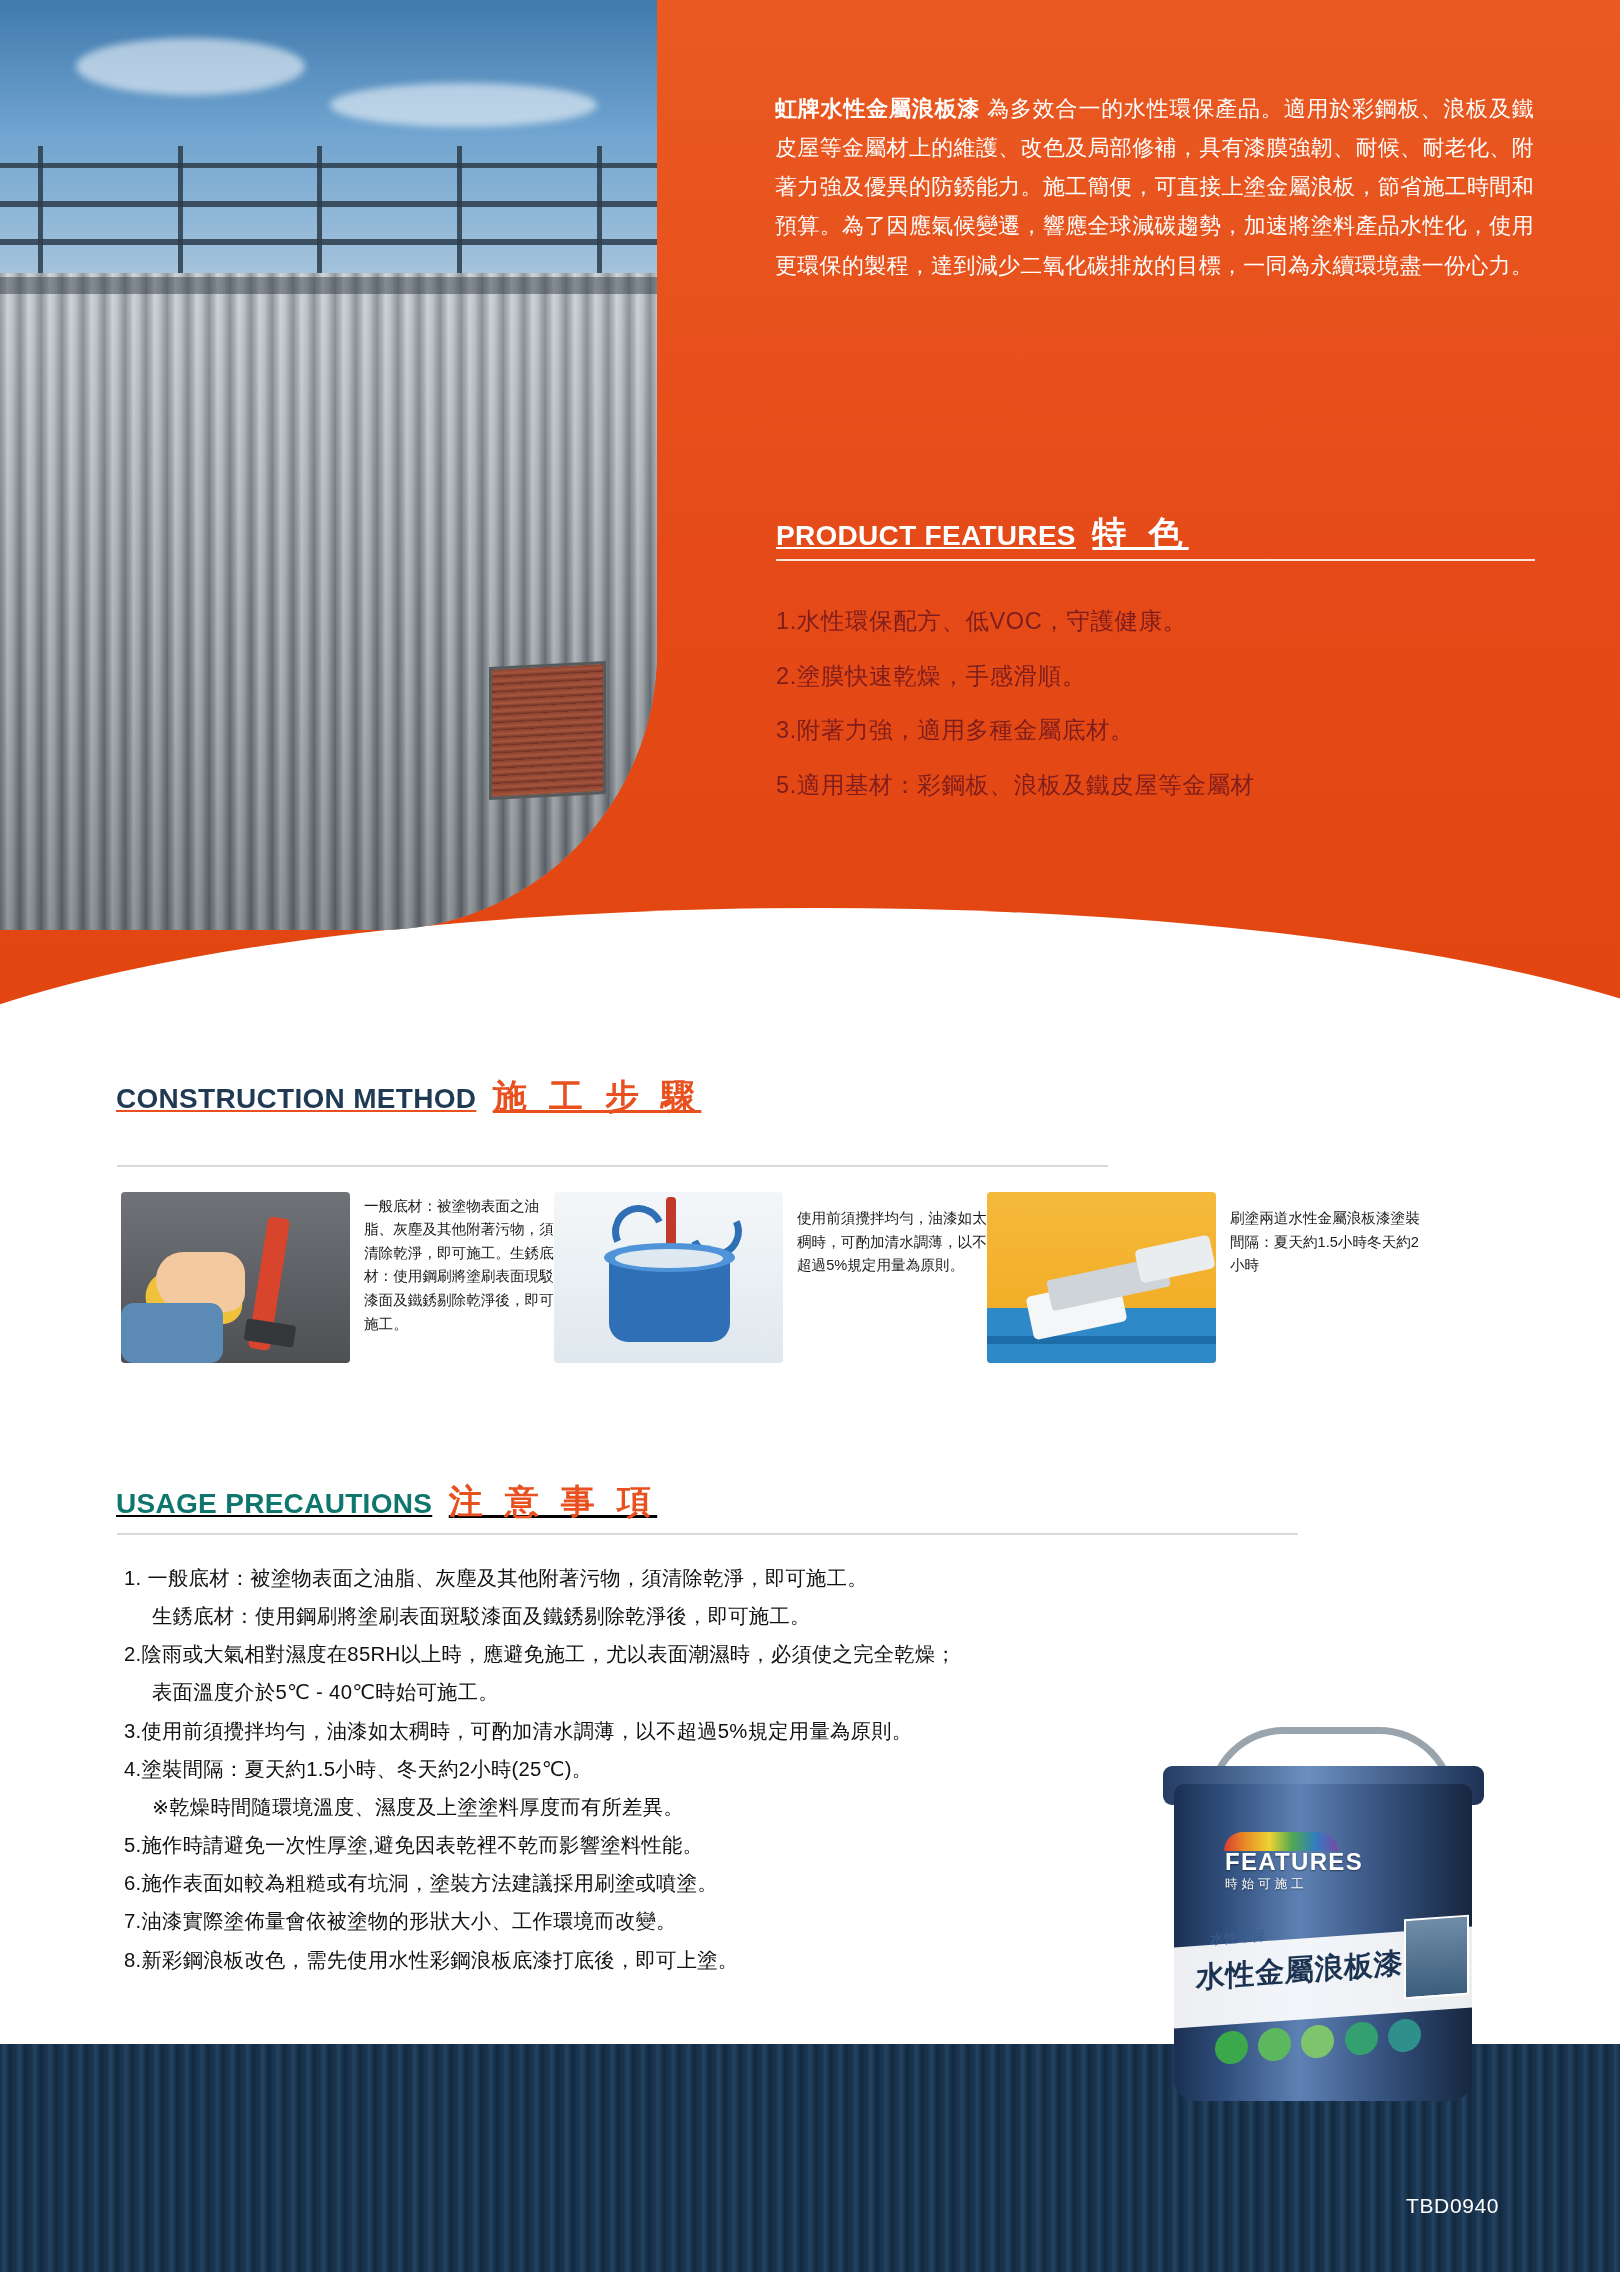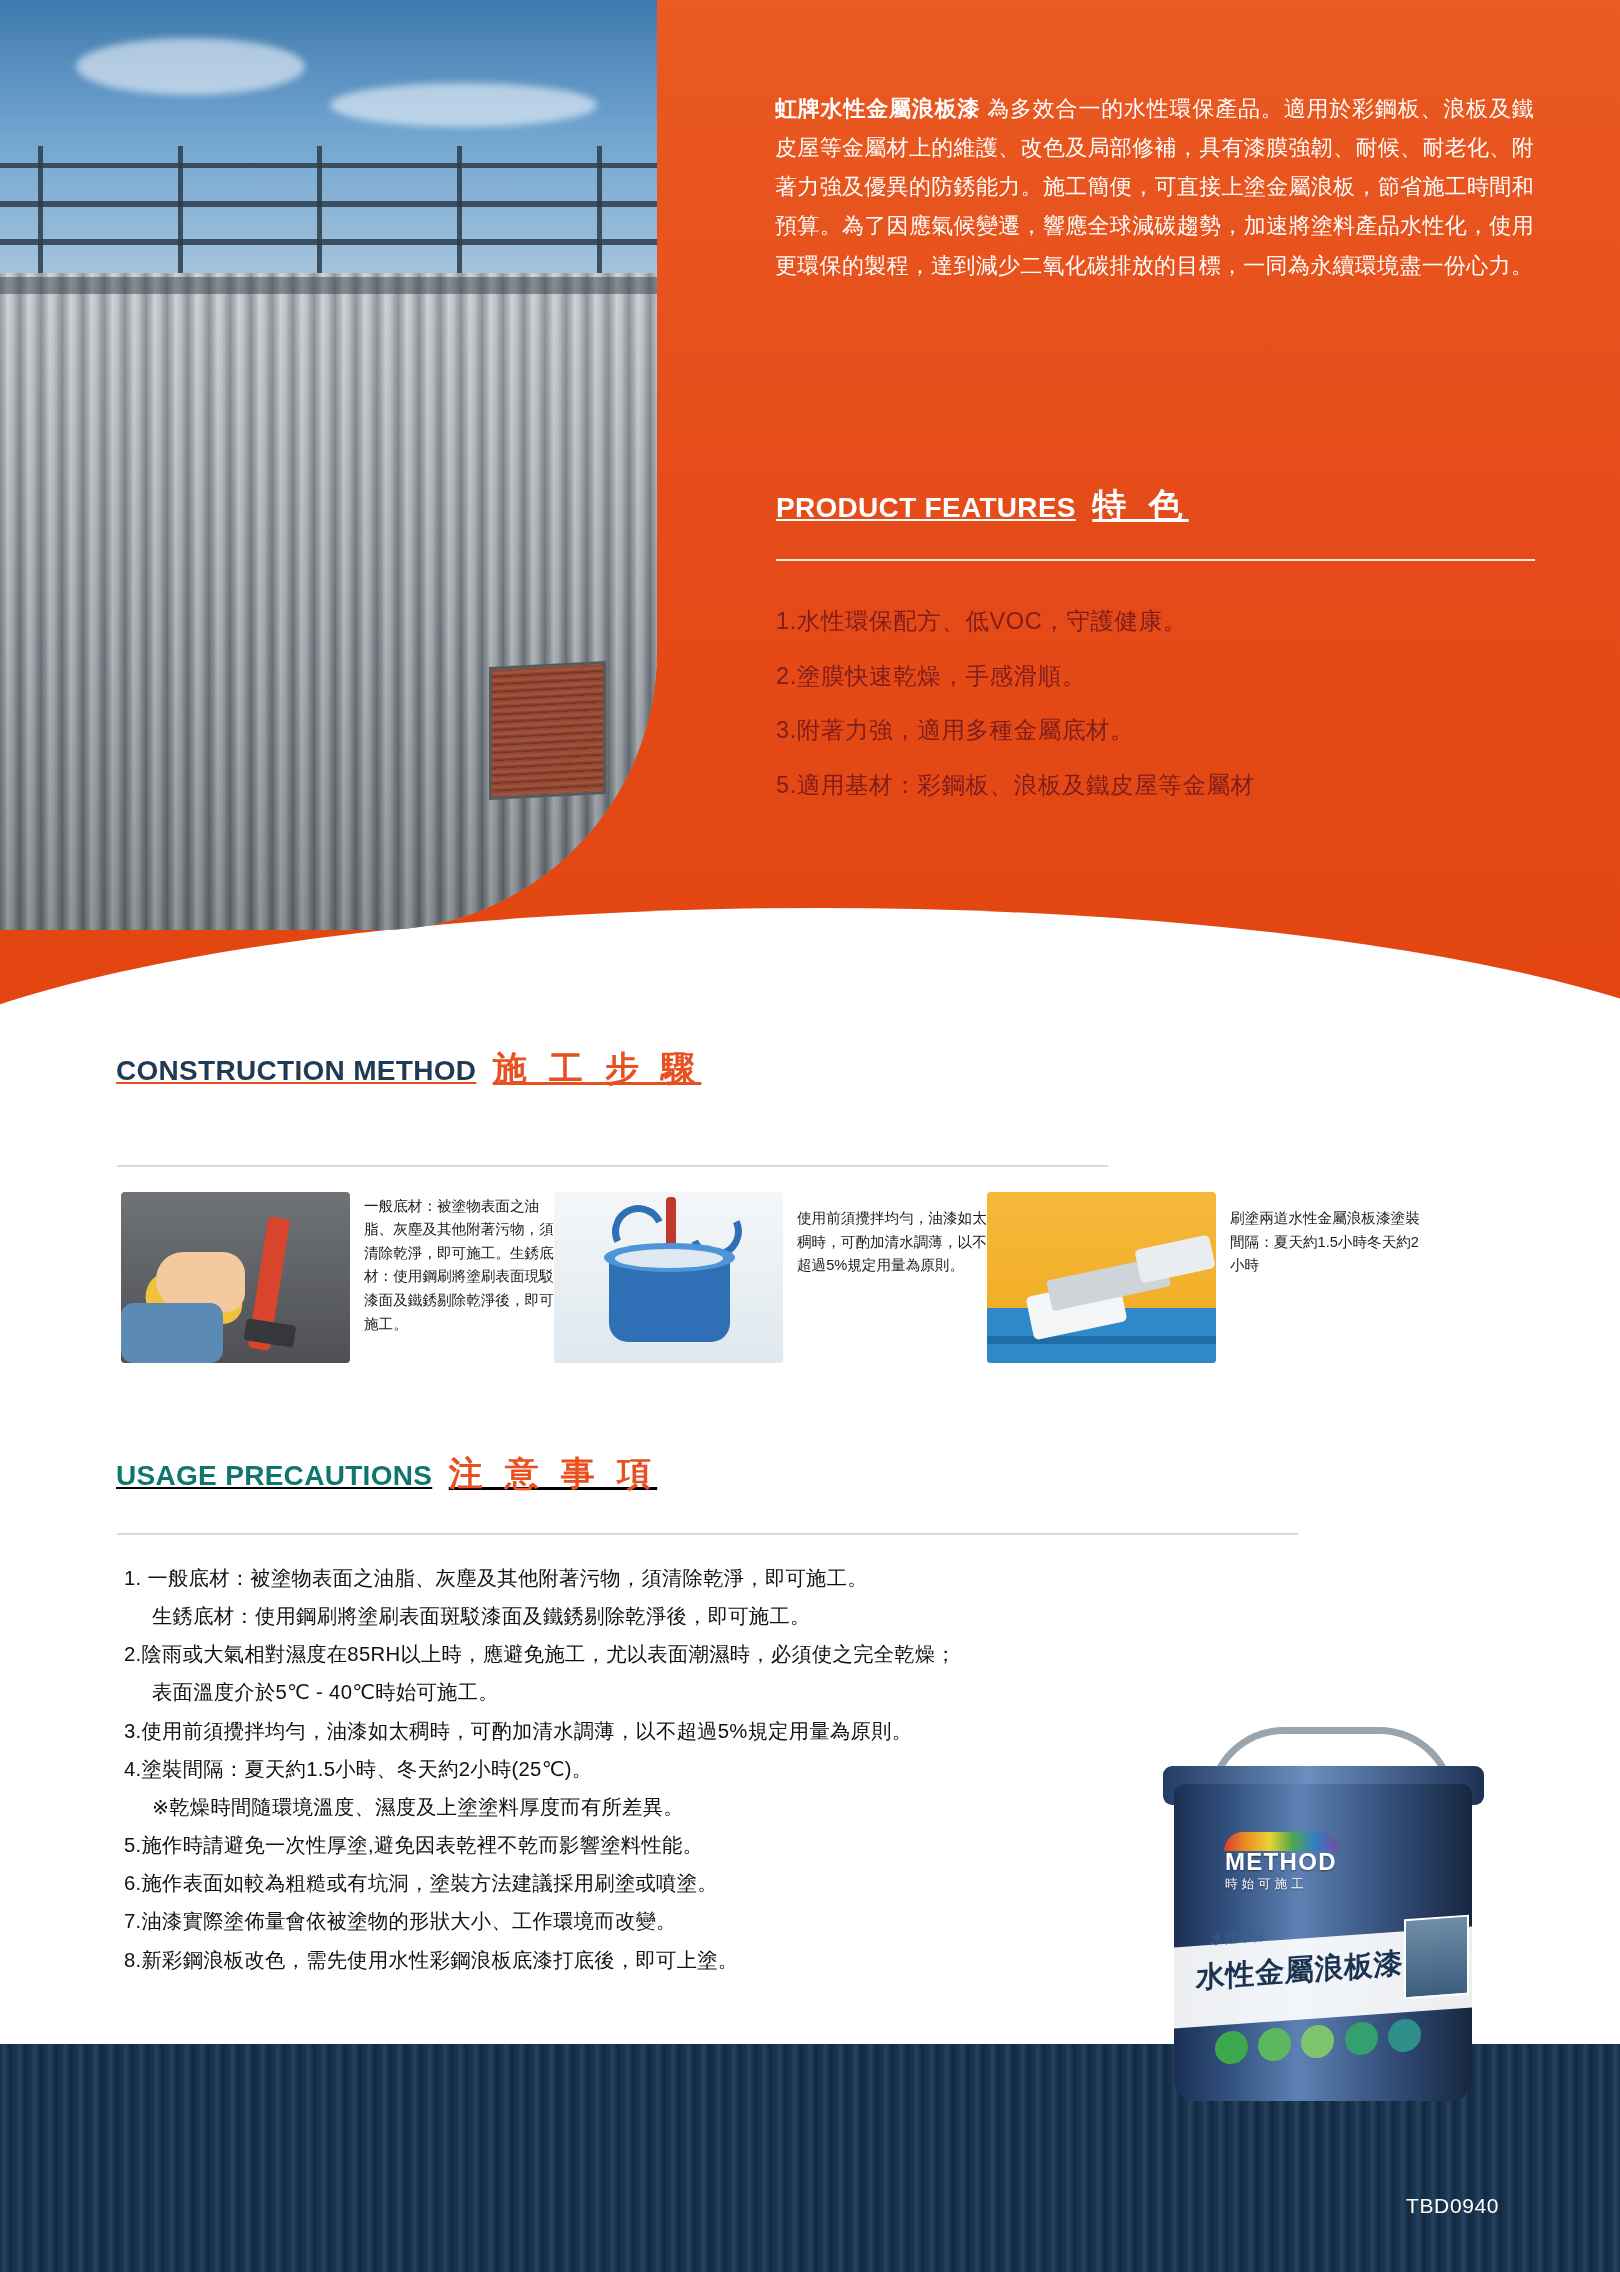--- a/index.html
+++ b/index.html
@@ -112,20 +112,21 @@
   }
   .sec-head .en {
     font-size: 28px;
     font-weight: 700;
     letter-spacing: 0.3px;
   }
   .sec-head .zh {
     font-size: 34px;
     font-weight: 700;
     letter-spacing: 6.3px;
+    margin-top: 28px;
   }
 
   #features-head { left: 776px; top: 483px; color: #ffffff; }
   #features-rule {
     position: absolute; left: 776px; top: 559px;
     width: 759px; height: 1.9px; background: rgba(255,255,255,.85);
   }
   .feature-list {
     position: absolute; left: 776px; top: 594px; width: 781px;
     color: #7f1d1d; font-size: 23.5px; line-height: 2.32; letter-spacing: 0.6px;
@@ -375,21 +376,21 @@
 </div>
 
 <div class="bottom-band"></div>
 
 <div class="bucket-wrap">
   <div class="bk-handle"></div>
   <div class="bk-lid"></div>
   <div class="bk-body"></div>
   <div class="bk-rainbow"></div>
   <div class="bk-brand">
-    <span>METHOD</span>
+    <span>FEATURES</span>
     <small>時始可施工</small>
   </div>
   <div class="bk-band"></div>
   <div class="bk-sub">水性環保</div>
   <div class="bk-title">水性金屬浪板漆</div>
   <div class="bk-swatch"></div>
   <div class="bk-icons">
     <i></i>
     <i></i>
     <i></i>

